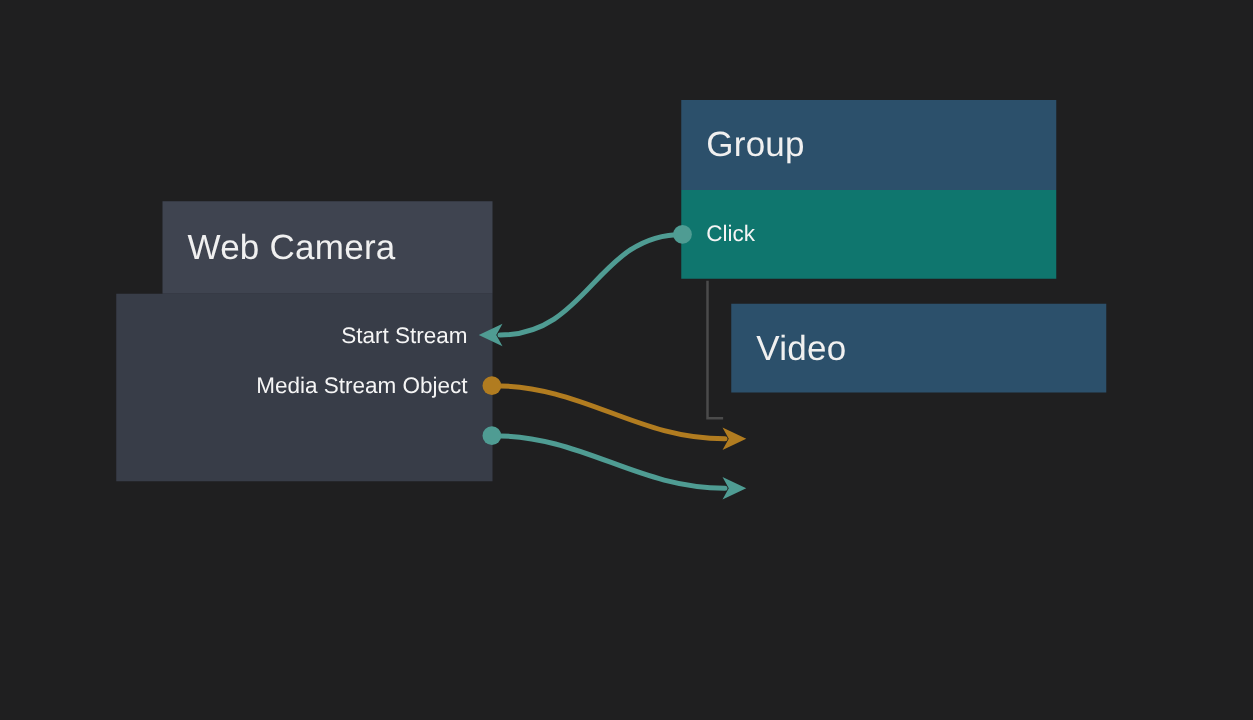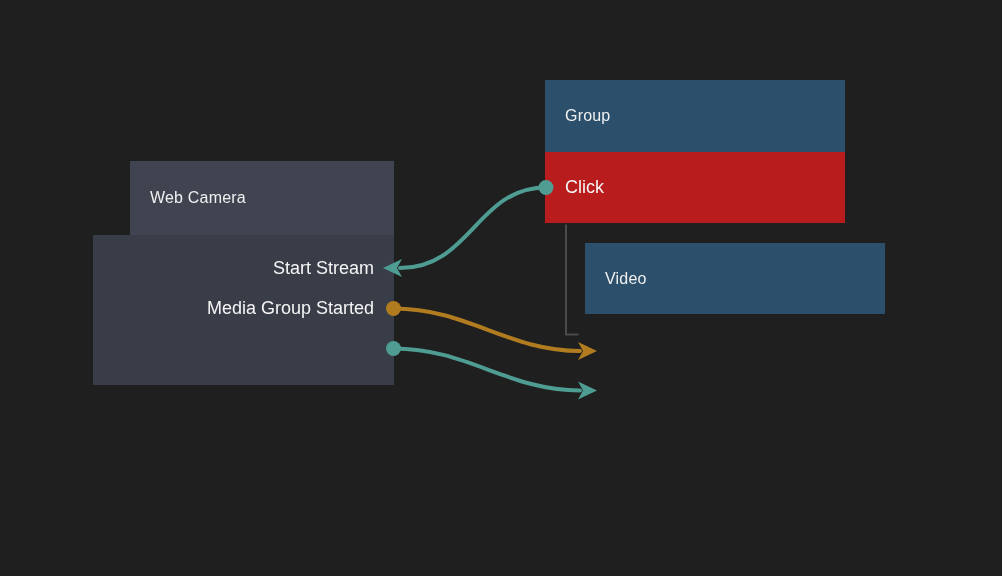--- a/index.html
+++ b/index.html
@@ -20,41 +20,41 @@
     display: flex;
     flex-direction: column;
   }
   .node-header {
     display: flex;
     align-items: center;
     padding-left: 20px;
   }
   .node-title {
     color: #f0f0f0;
-    font-size: 16px;
+    font-size: 28px;
     letter-spacing: 0.2px;
   }
   .node-body {
     flex: 1;
   }
   .port-row {
     height: 40px;
     line-height: 40px;
     font-size: 18px;
     color: #f5f5f5;
     white-space: nowrap;
   }
   .port-row.align-right { text-align: right; padding-right: 20px; }
   .port-row.align-left  { text-align: left;  padding-left: 20px;  }
 
   
   .theme-gray .node-header { background: #3f4450; margin-left: 37px; }
   .theme-gray .node-body   { background: #383d48; }
   .theme-blue .node-header { background: #2c506b; }
-  .theme-blue .node-body   { background: #b91c1c; }
+  .theme-blue .node-body   { background: #0f766e; }
 
   .wires-overlay {
     position: absolute;
     left: 0; top: 0;
     width: 1002px;
     height: 576px;
     pointer-events: none;
   }
 </style>
 </head>
@@ -64,21 +64,21 @@
 
   <div class="node theme-gray" style="left:93px; top:161px; width:301px; height:224px;">
     <div class="node-header" style="height:74px;">
       <span class="node-title">Web Camera</span>
     </div>
     <div class="node-body" style="padding-top:13px;">
       <div class="port-row align-right">
         <span>Start Stream</span>
       </div>
       <div class="port-row align-right">
-        <span>Media Group Started</span>
+        <span>Media Stream Object</span>
       </div>
     </div>
   </div>
 
   <div class="node theme-blue" style="left:545px; top:80px; width:300px; height:143px;">
     <div class="node-header" style="height:72px;">
       <span class="node-title">Group</span>
     </div>
     <div class="node-body" style="padding-top:15px;">
       <div class="port-row align-left">

